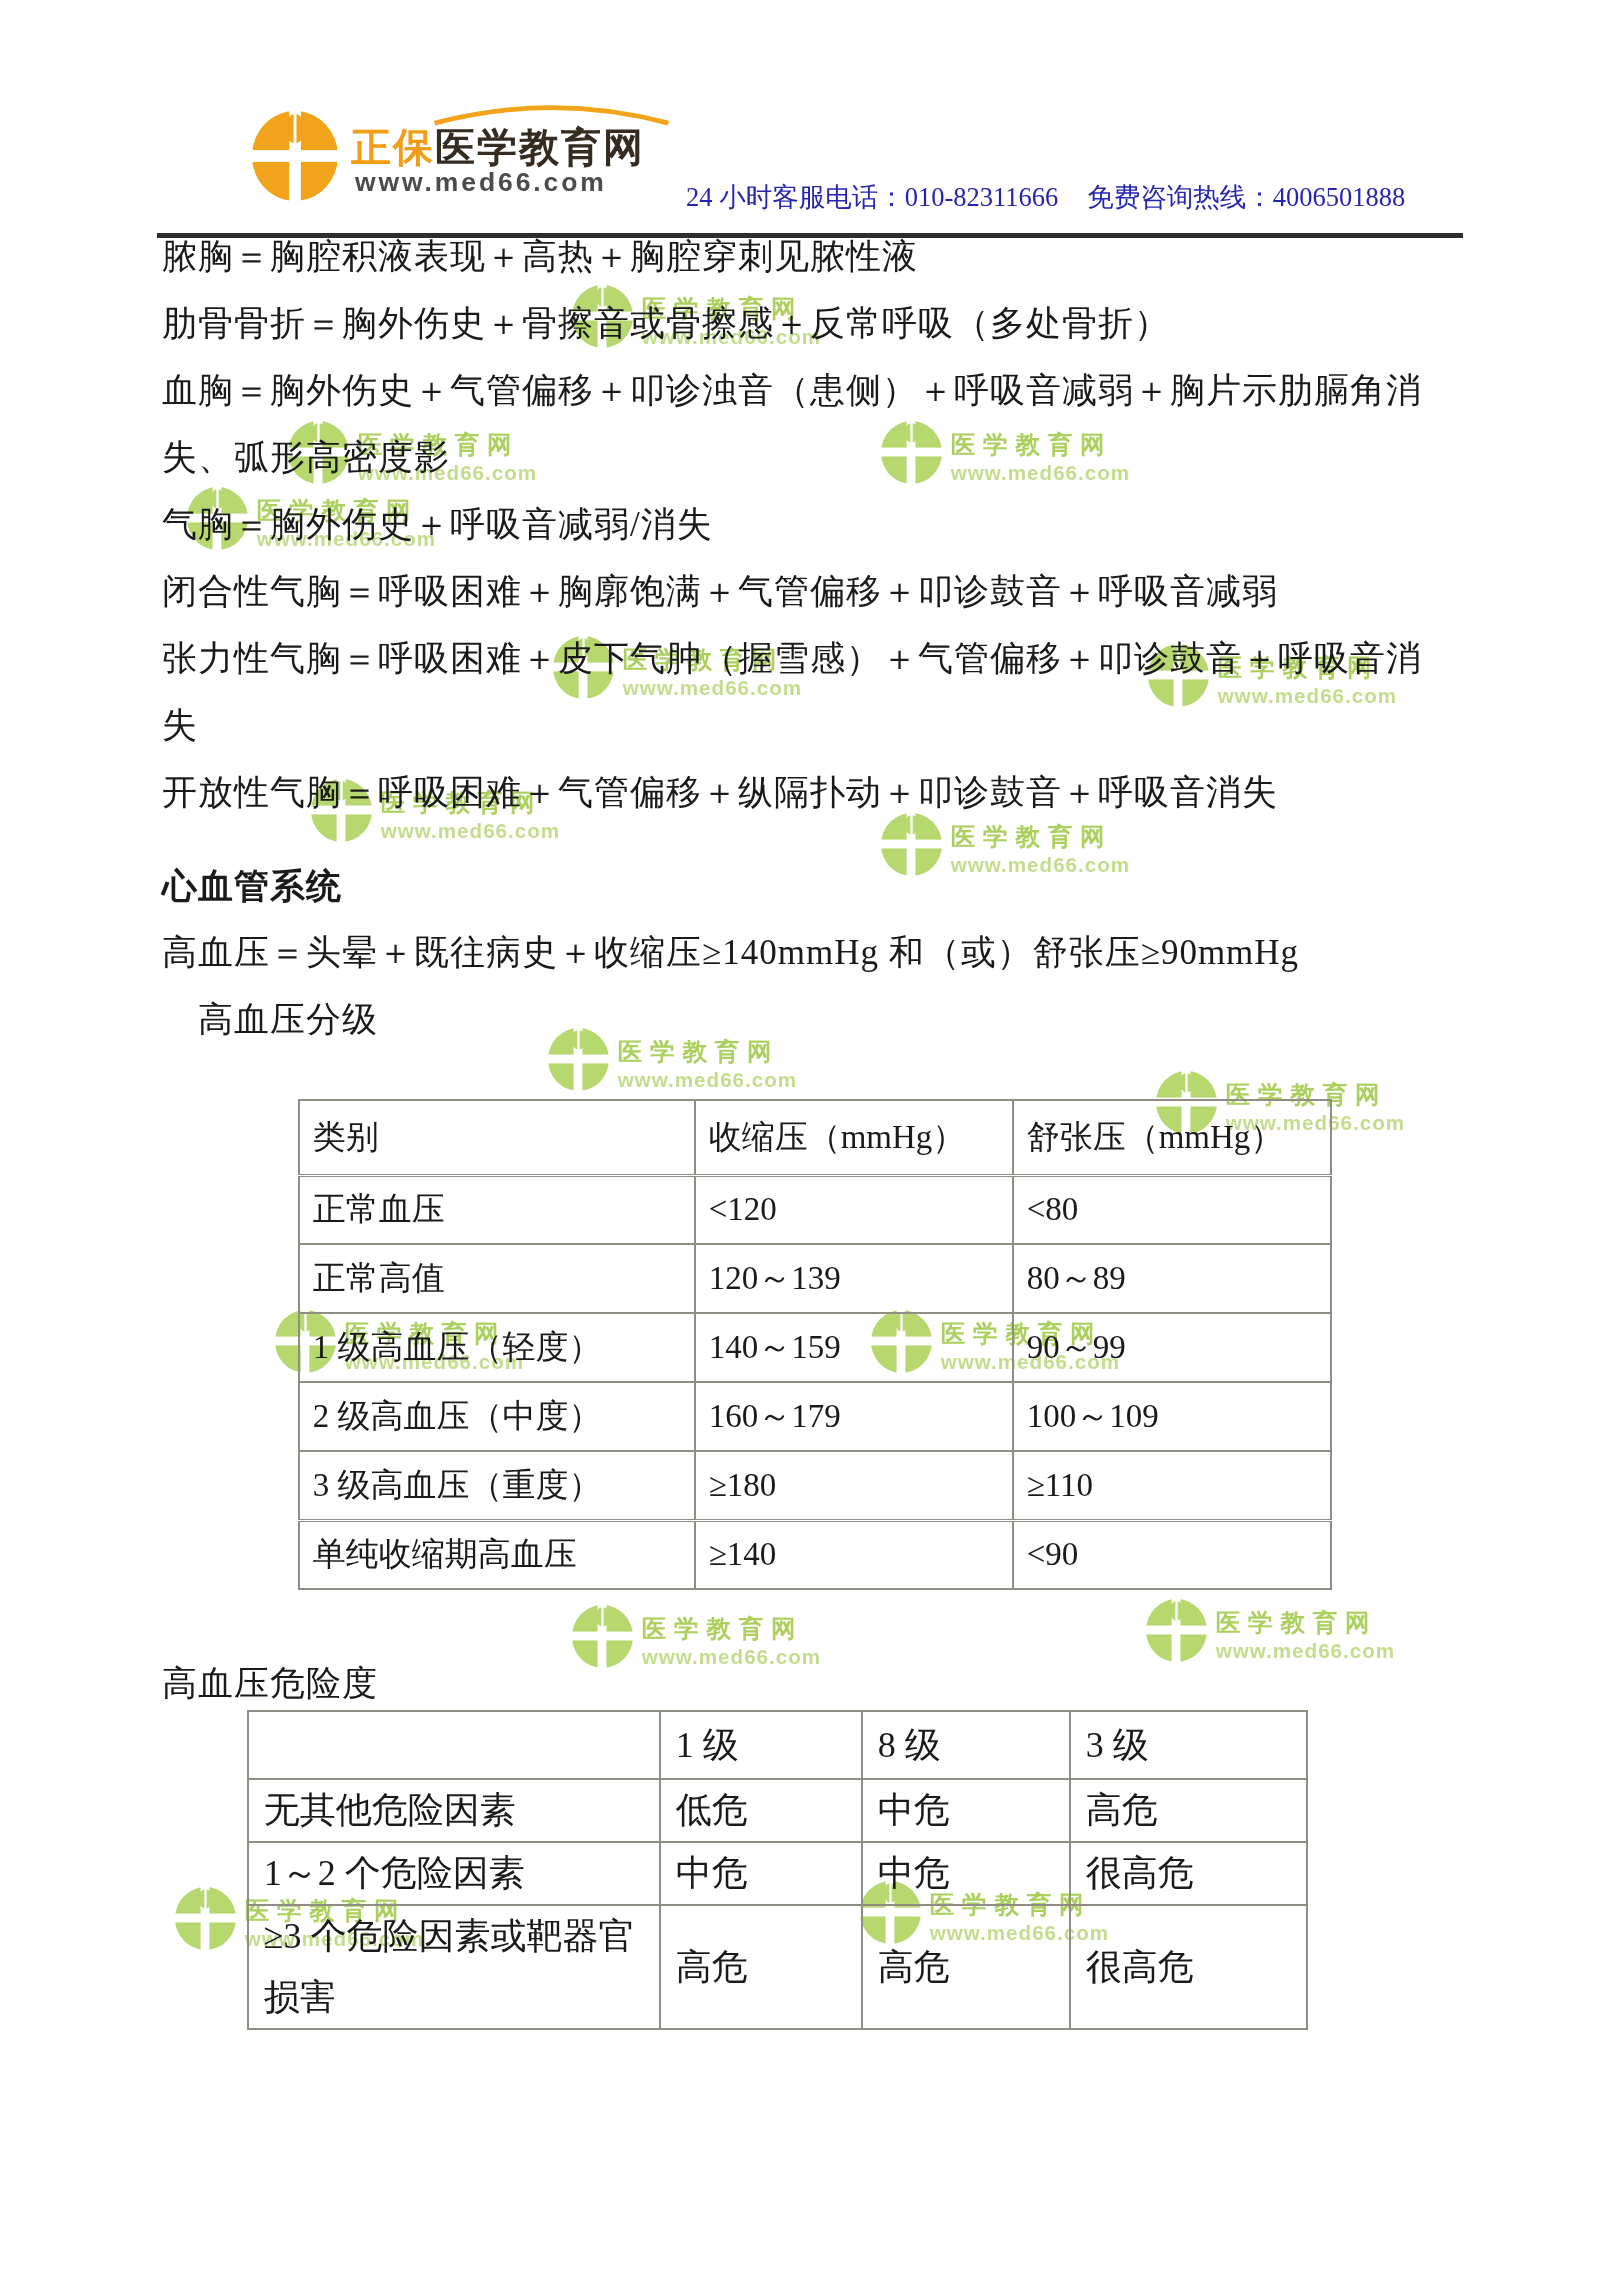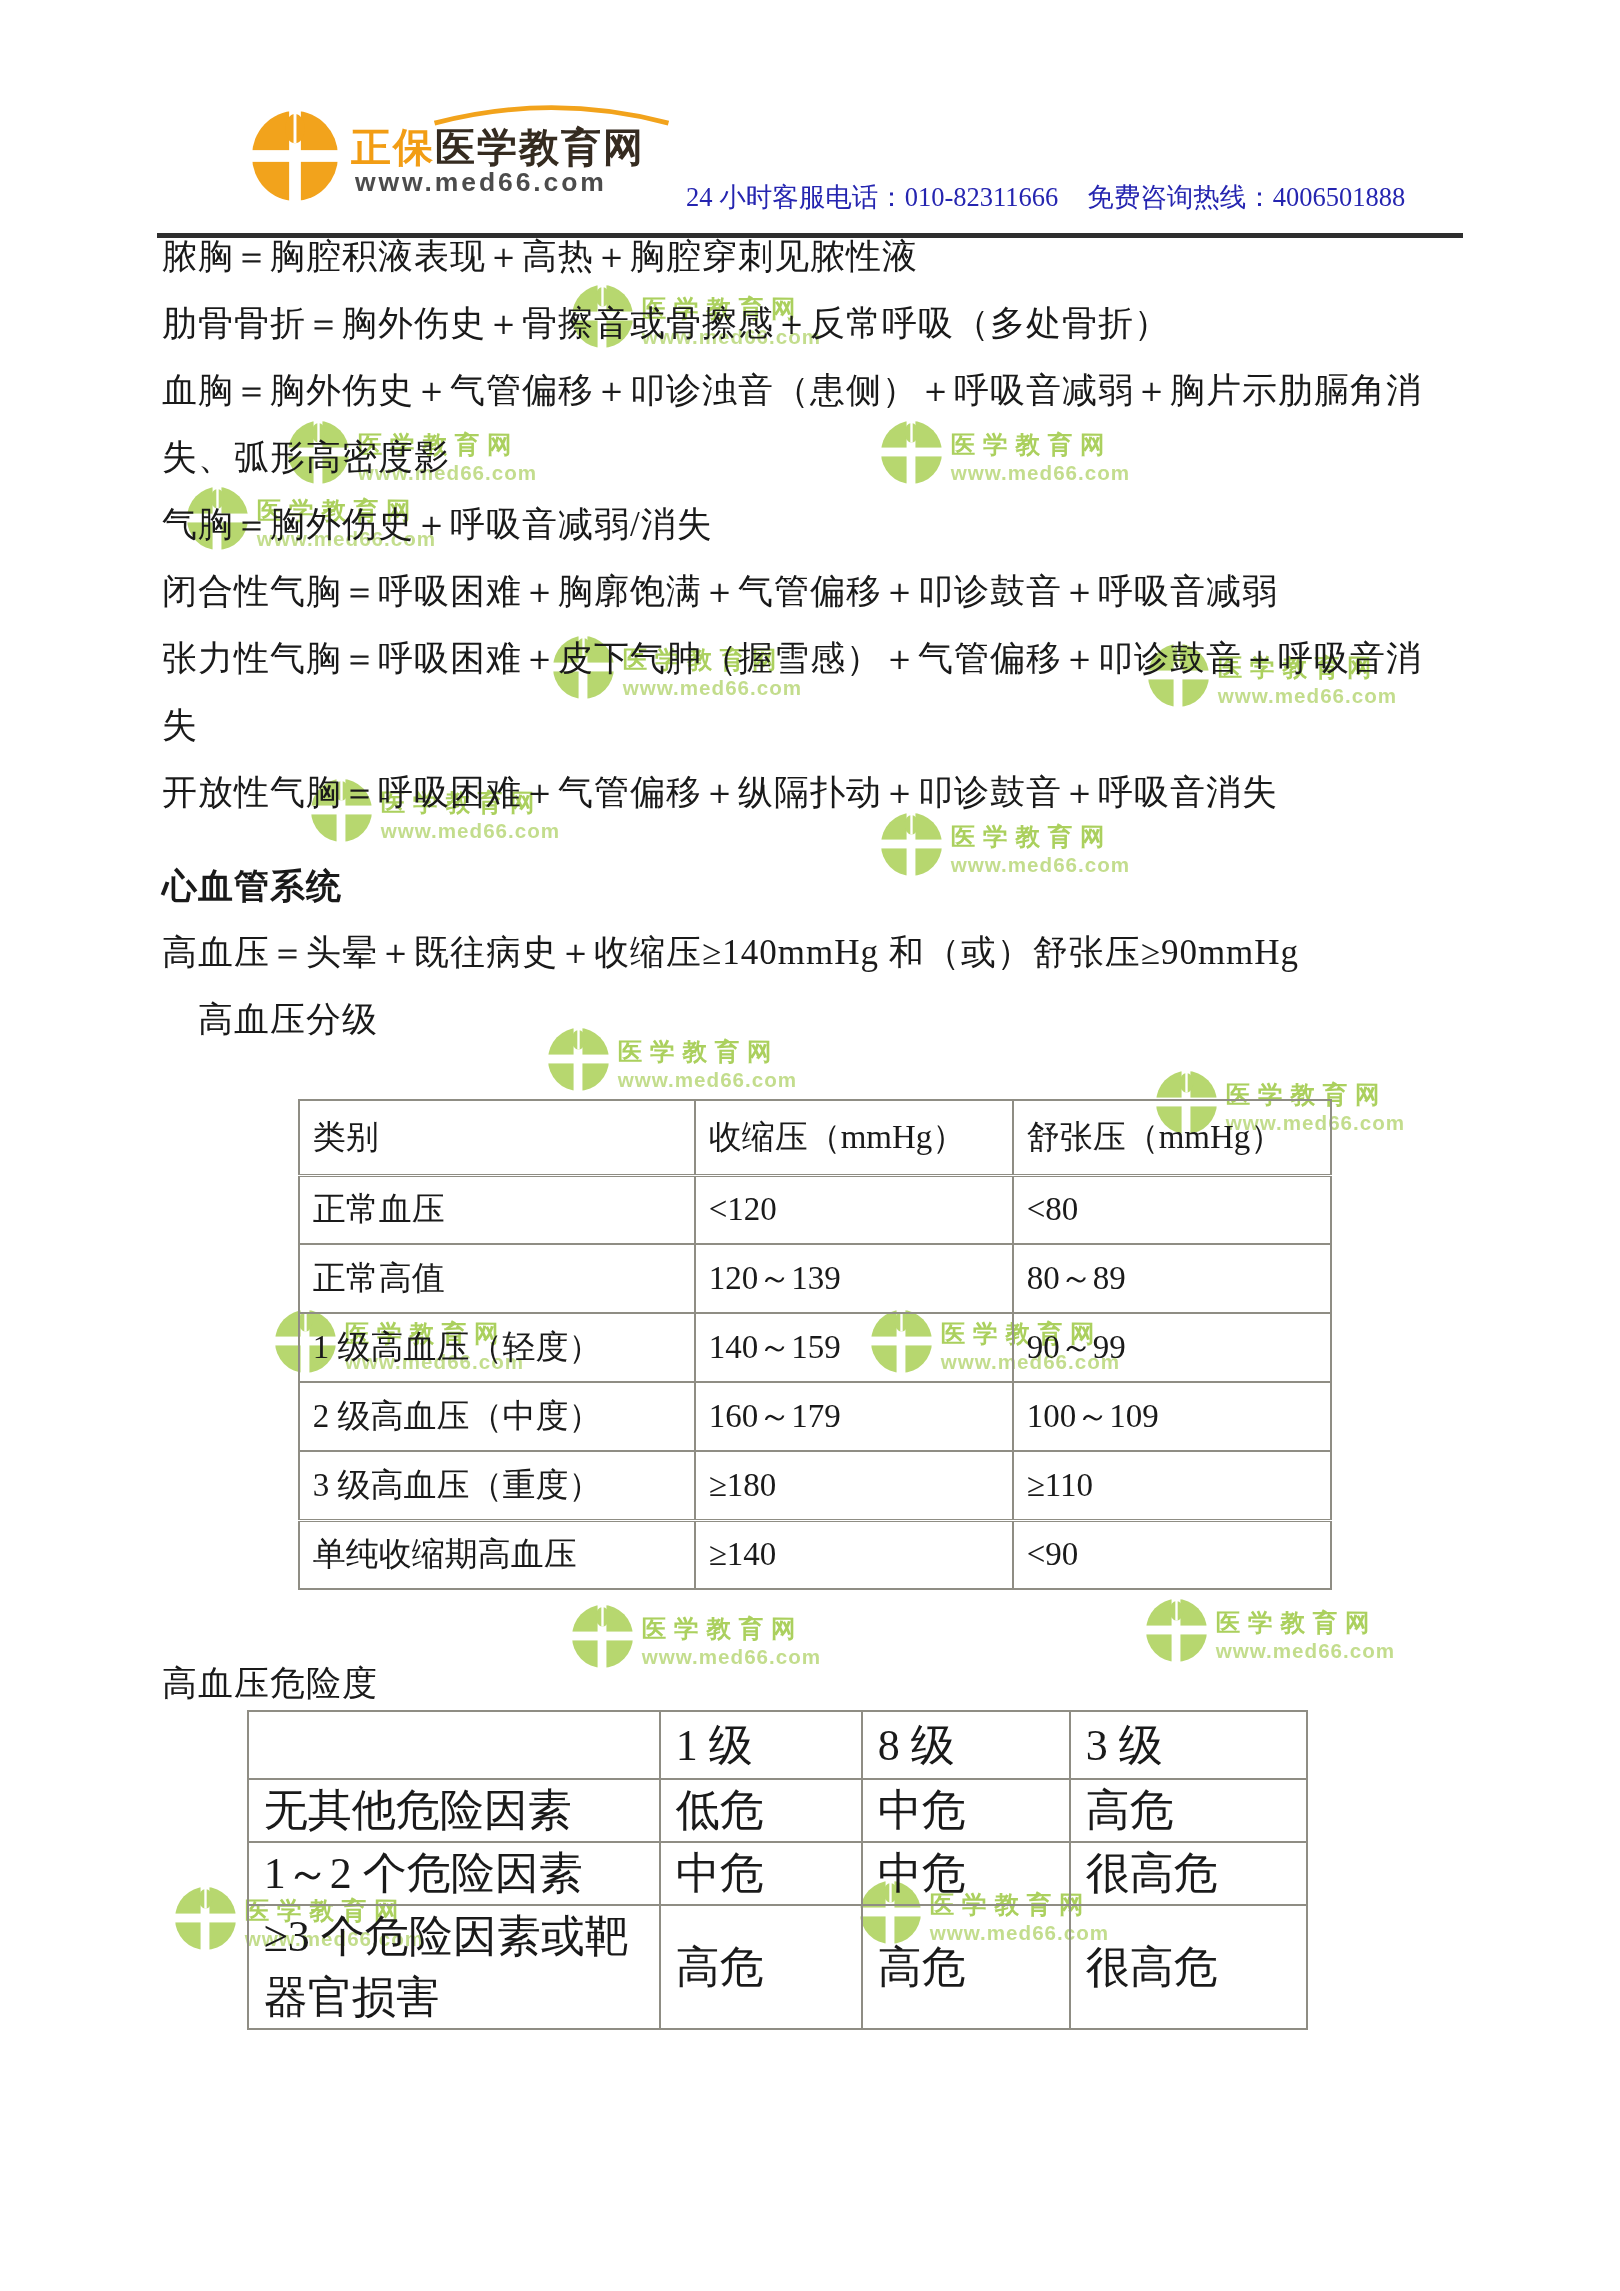--- a/index.html
+++ b/index.html
@@ -33,21 +33,21 @@
   
   table{border-collapse:collapse;position:absolute;background:transparent;}
   td{border:2px solid #8f8d84;vertical-align:middle;background:transparent;}
   .t1{left:298px;top:1099px;width:1031px;table-layout:fixed;font-size:33px;}
   .t1 td{padding:0 0 0 12.7px;white-space:nowrap;overflow:hidden;}
   .t1 tr{height:69px;}
   .t1 tr.hdr{height:75px;}
   .t1 tr.hdr td{border-bottom:3.9px double #8f8d84;}
   .t1 tr.last td{border-top:3.9px double #8f8d84;}
   .t1,{}
-  .t2{left:247px;top:1710px;width:1059px;table-layout:fixed;font-size:44px;}
+  .t2{left:247px;top:1710px;width:1059px;table-layout:fixed;font-size:36px;}
   .t2 td{padding:0 5.9px 0 14.7px;line-height:61px;}
   .t2 tr{height:56px;}
   .t2 tr.hdr{height:68px;}
   .t2 tr.tall{height:123px;}
   .outer{border:2.9px solid #8f8d84;}
 
   
   .wm{position:absolute;display:flex;align-items:flex-start;pointer-events:none;}
   .wm-logo{width:63px;height:65px;display:block;flex:0 0 63px;}
   .wm-txt{margin-left:7.8px;padding-top:7.8px;font-family:"Liberation Sans","DejaVu Sans",sans-serif;}

